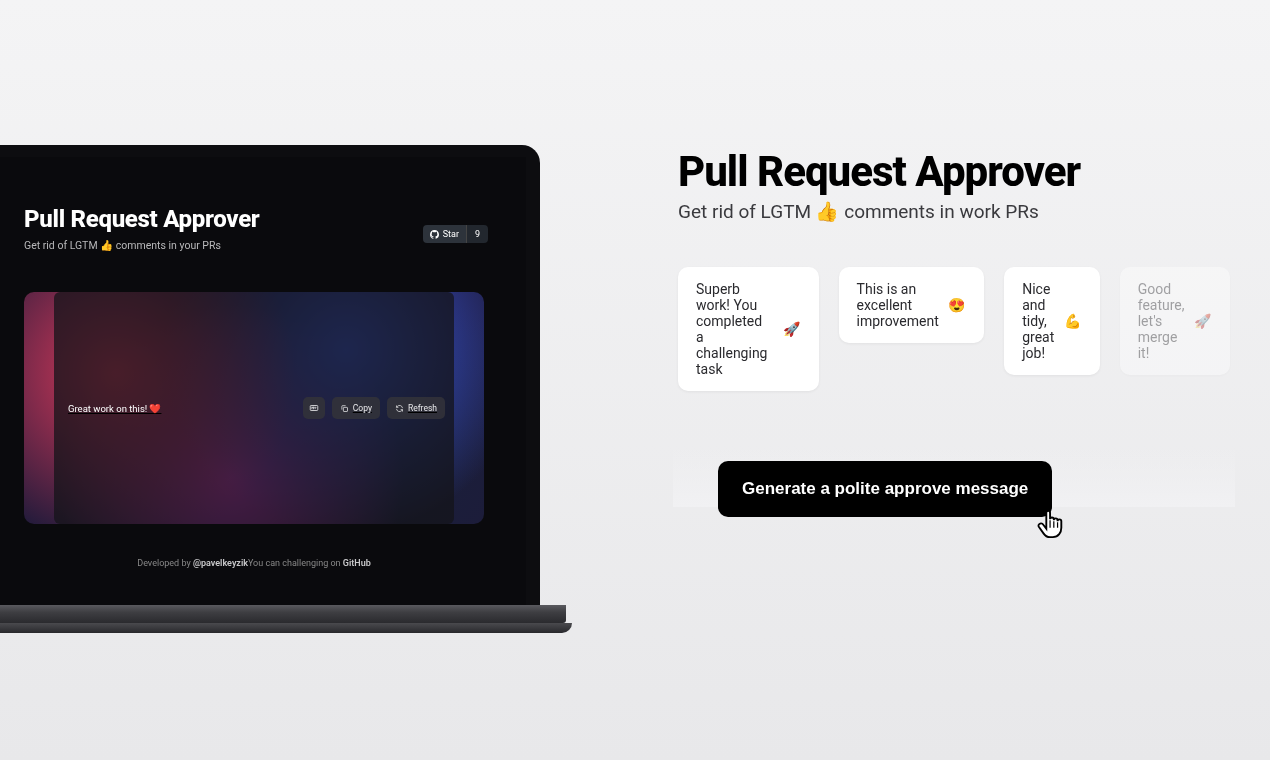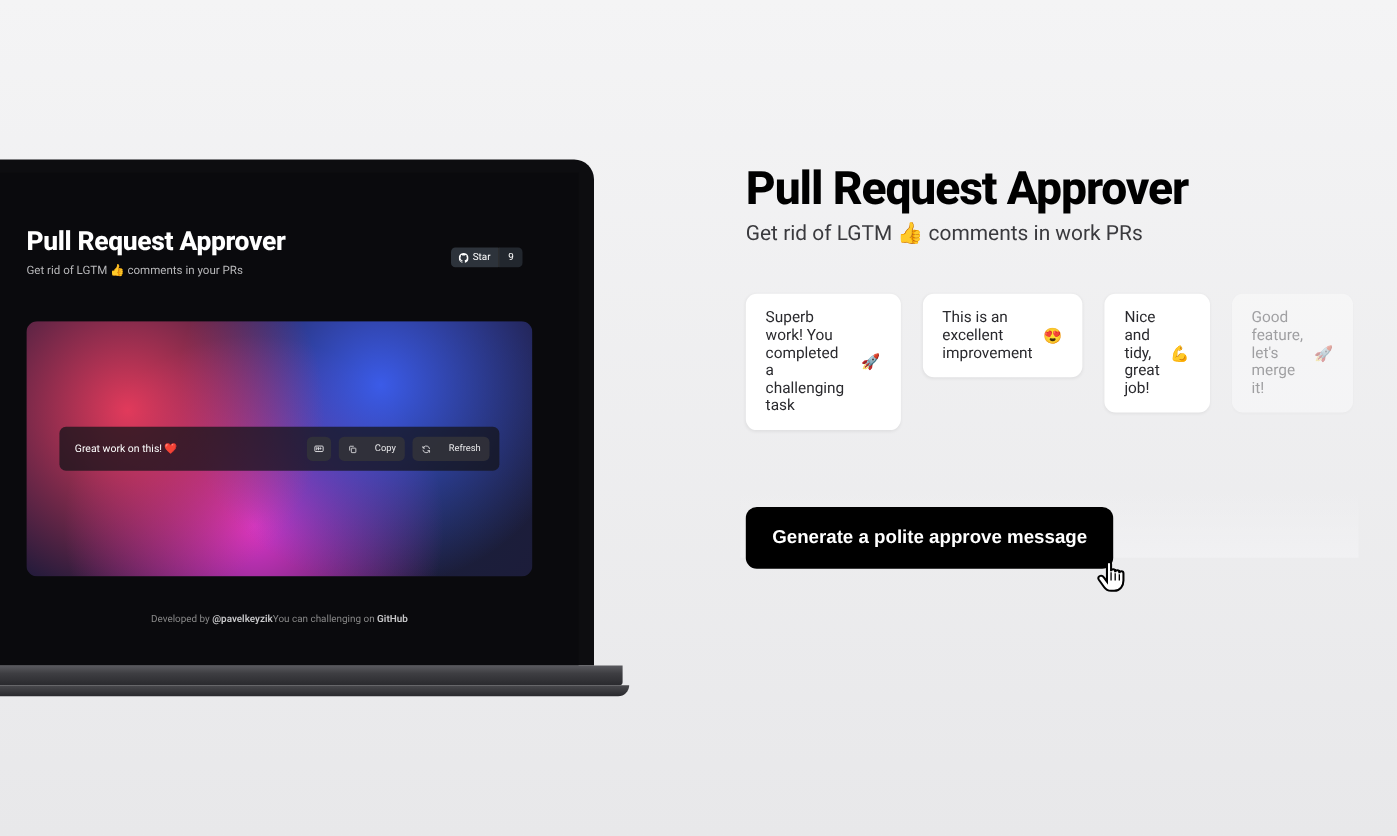--- a/index.html
+++ b/index.html
@@ -43,21 +43,21 @@
     }
 
     .app-subtitle {
       color: #b8b8ba;
       font-size: 10.5px;
       margin-top: 6px;
     }
 
     .star-badge {
       position: absolute;
-      right: 51px;
+      right: 38px;
       top: 68px;
       display: flex;
       align-items: stretch;
       font-size: 9px;
       text-align: center;
     }
     .star-badge-left {
       background: #2d333b;
       color: #fff;
       border-radius: 4px 0 0 4px;
@@ -78,23 +78,23 @@
     .gradient-card {
       margin-top: 40px;
       height: 232px;
       border-radius: 10px;
       background: radial-gradient(circle at 20% 35%, #e13a5b 0%, transparent 45%),
                   radial-gradient(circle at 70% 25%, #3b5be8 0%, transparent 50%),
                   radial-gradient(circle at 45% 80%, #d935c9 0%, transparent 55%),
                   radial-gradient(circle at 85% 75%, #1a1f3a 0%, transparent 40%),
                   #1e1a3a;
       display: flex;
-      align-items: center;
       justify-content: center;
       padding: 0 30px;
+      text-decoration: underline;
     }
 
     .message-bar {
       background: rgba(20, 20, 25, 0.75);
       border-radius: 6px;
       padding: 9px 9px 9px 14px;
       display: flex;
       align-items: center;
       width: 100%;
       gap: 7px;
@@ -114,21 +114,21 @@
       justify-content: center;
     }
     .icon-btn svg { width: 10px; height: 10px; stroke: #e8e8ea; fill: none; stroke-width: 2; }
     .label-btn {
       background: rgba(50, 50, 58, 0.9);
       border-radius: 5px;
       height: 22px;
       padding: 0 8px;
       display: flex;
       align-items: center;
-      gap: 16px;
+      gap: 4px;
       color: #e8e8ea;
       font-size: 8.5px;
     }
     .label-btn svg { width: 9px; height: 9px; stroke: #e8e8ea; fill: none; stroke-width: 2; }
 
     .credits {
       display: flex;
       justify-content: center;
       font-size: 9px;
       color: #888;
@@ -212,20 +212,21 @@
     }
     .cta-button {
       background: #000;
       color: #fff;
       font-size: 17px;
       font-weight: 600;
       border: none;
       border-radius: 10px;
       padding: 18px 24px;
       cursor: pointer;
+      margin-left: 40px;
     }
     .cursor-hand {
       position: absolute;
       right: -14px;
       bottom: -24px;
       width: 30px;
       height: 34px;
     }
   </style>
 </head>

